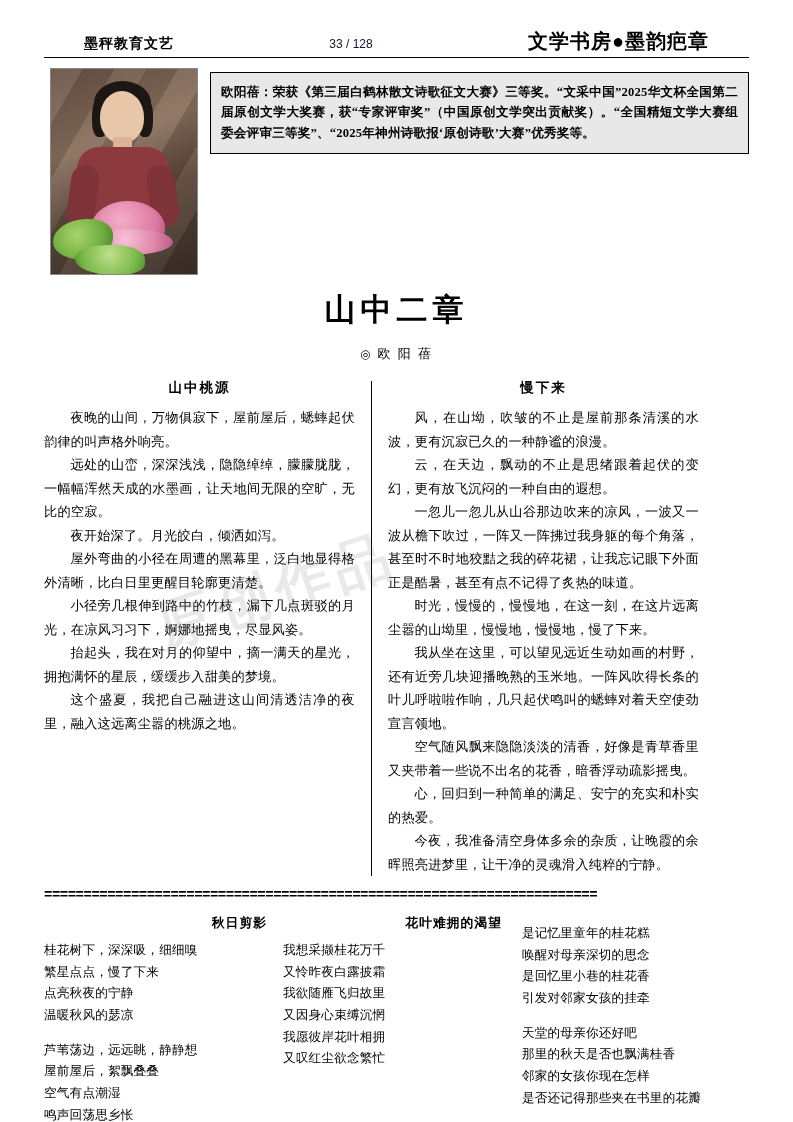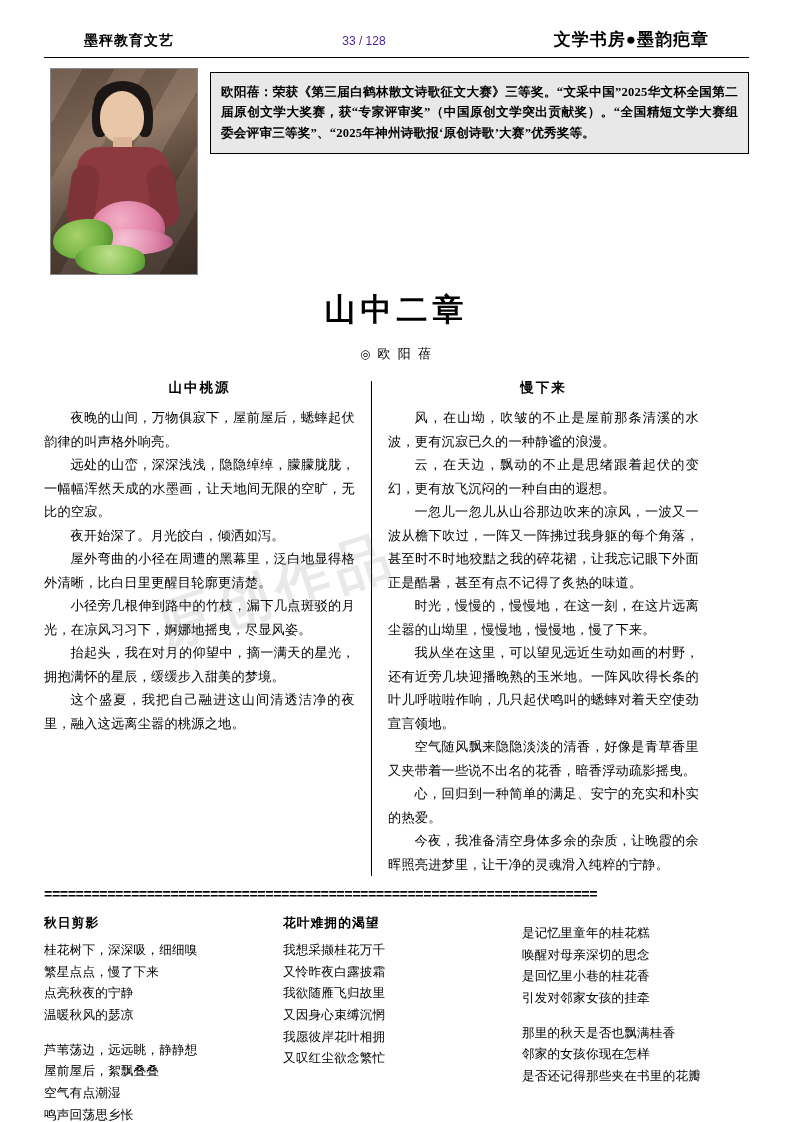--- a/index.html
+++ b/index.html
@@ -34,24 +34,24 @@
   }
   .header-left {
     font-size: 14px;
     font-weight: bold;
     letter-spacing: 1px;
     font-family: "Liberation Serif", serif;
   }
   .header-center {
     font-size: 12px;
     font-family: "Liberation Sans", sans-serif;
-    color: #4c1d95;
+    color: #0f172a;
   }
   .header-right {
-    font-size: 17px;
+    font-size: 20px;
     font-weight: bold;
     letter-spacing: 1px;
     font-family: Liberation Mono, monospace;
   }
   .header-rule {
     border-bottom: 1.2px solid #000;
     margin: 3px 0 0 0;
   }
 
   
@@ -247,21 +247,21 @@
     gap: 0;
   }
   .pcol {
     width: 33.33%;
     box-sizing: border-box;
     padding-right: 12px;
   }
   .pcol.c2 { padding-left: 4px; }
   .pcol.c3 { padding-left: 8px; padding-right: 0; }
   .poem-title {
-    text-align: left;
+    text-align: right;
     font-size: 12.8px;
     font-weight: bold;
     letter-spacing: 1px;
     margin-bottom: 8px;
   }
   .pline {
     font-size: 12.6px;
     line-height: 1.72;
     letter-spacing: 0.2px;
     white-space: nowrap;
@@ -372,20 +372,21 @@
 
     </div>
 
     <div class="pcol c3">
       <div class="poem-title"></div>
       <div class="pline">是记忆里童年的桂花糕</div>
       <div class="pline">唤醒对母亲深切的思念</div>
       <div class="pline">是回忆里小巷的桂花香</div>
       <div class="pline">引发对邻家女孩的挂牵</div>
       <div class="pgap"></div>
+      <div class="pline">天堂的母亲你还好吧</div>
       <div class="pline">那里的秋天是否也飘满桂香</div>
       <div class="pline">邻家的女孩你现在怎样</div>
       <div class="pline">是否还记得那些夹在书里的花瓣</div>
       <div class="pgap"></div>
 
     </div>
 
   </div>
 </div>
 

